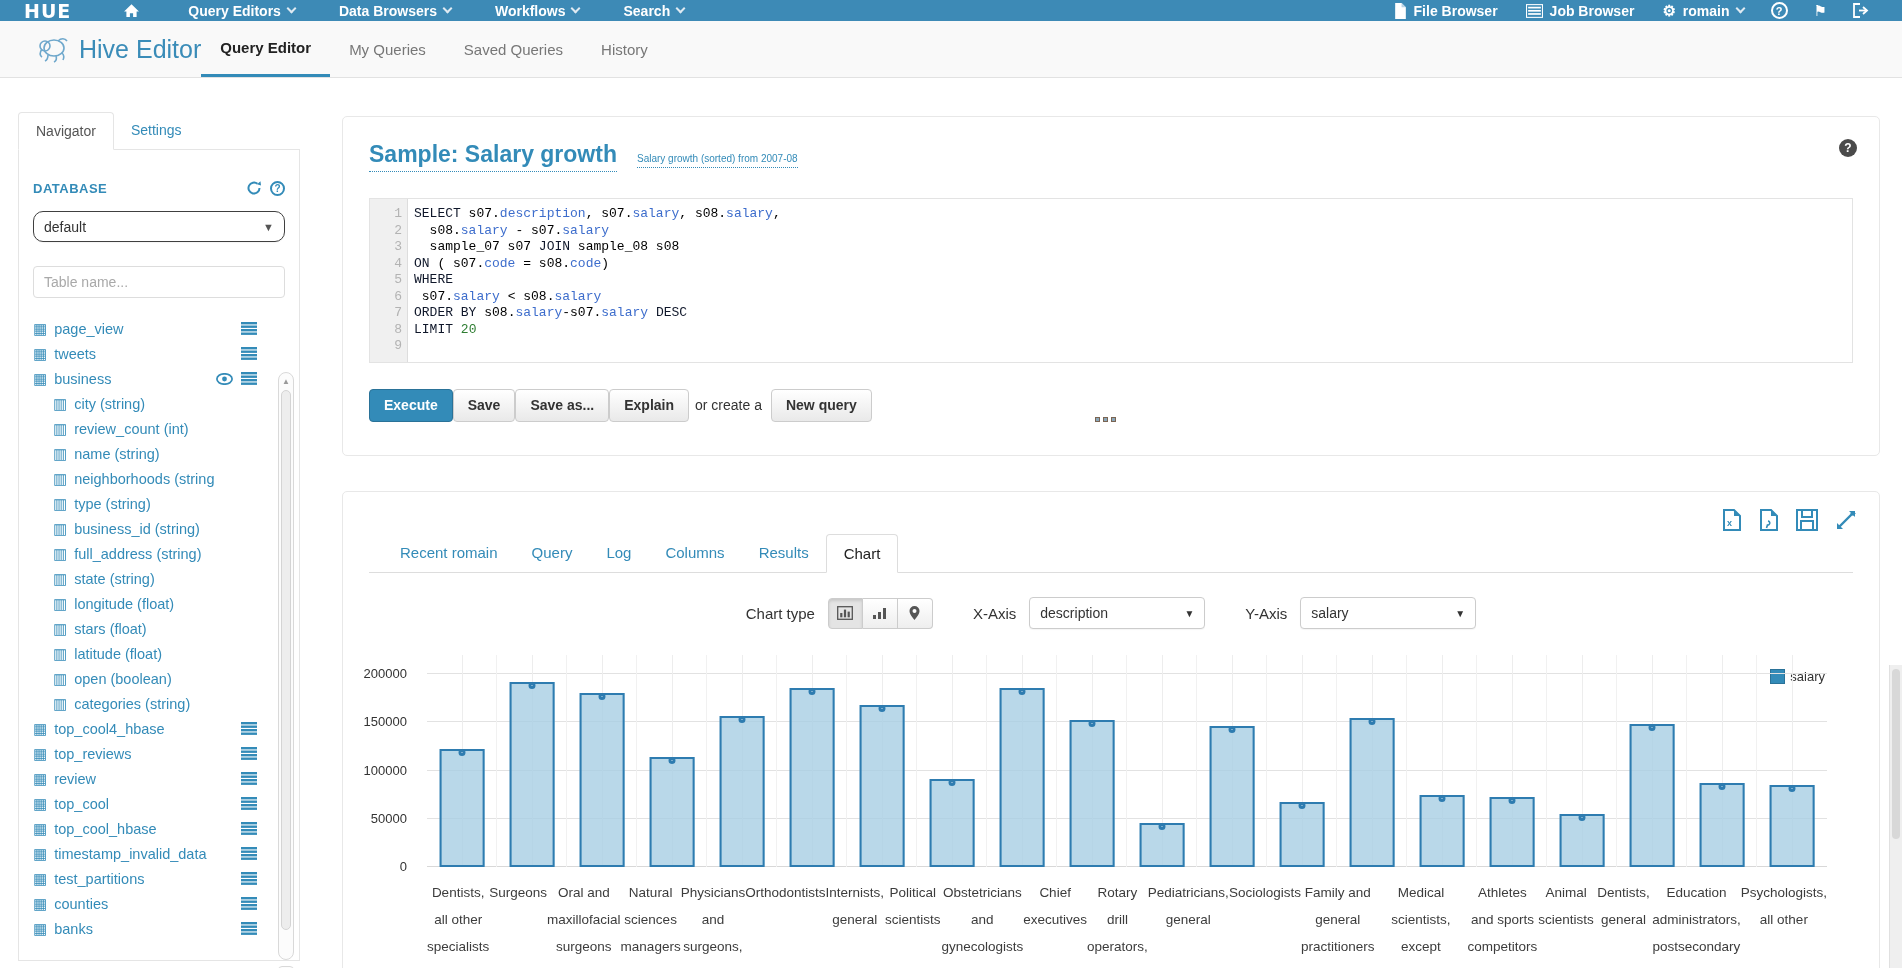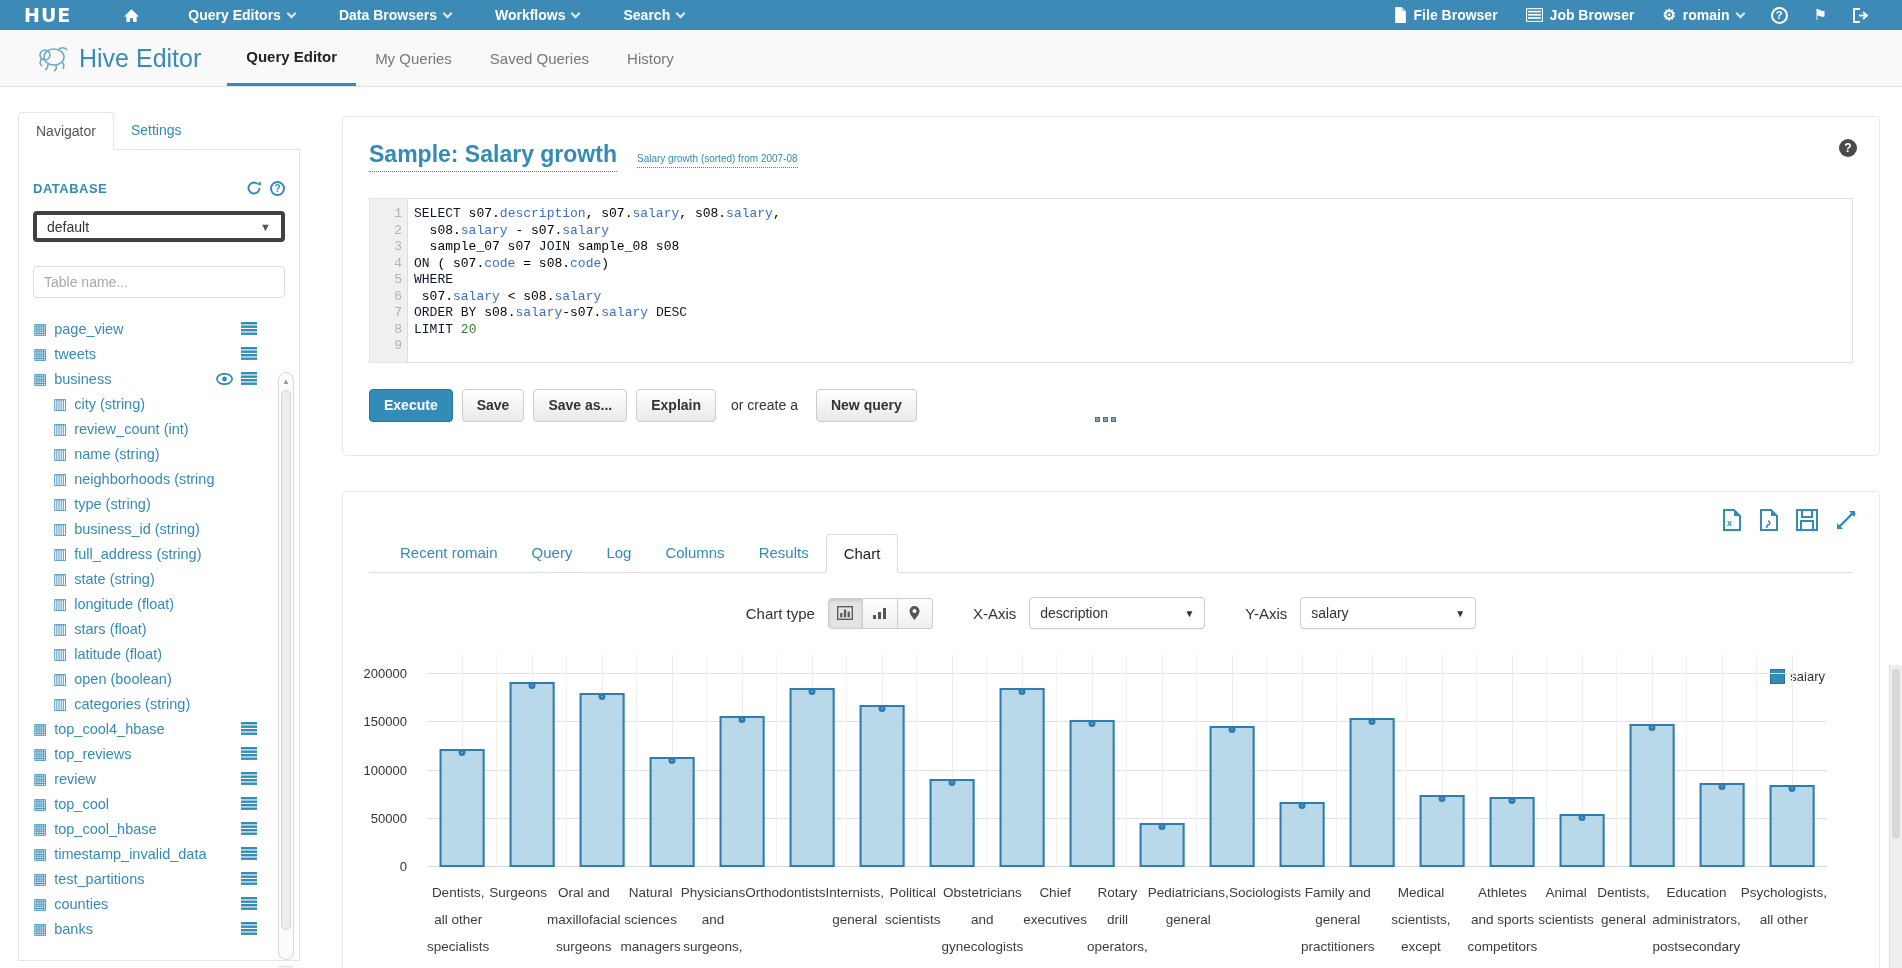--- a/index.html
+++ b/index.html
@@ -1,54 +1,54 @@
 <!DOCTYPE html>
 <html><head>
 <meta charset="utf-8">
 <style>
   * { box-sizing: border-box; margin: 0; padding: 0; }
   html,body { width:1902px; height:968px; overflow:hidden; background:#fff;
               font-family:"Liberation Sans", sans-serif; color:#333; }
 
   
-  .topnav { height:30px; background:#3d8ab6; display:flex; align-items:stretch; color:#fff; }
+  .topnav { height:21px; background:#3d8ab6; display:flex; align-items:stretch; color:#fff; }
   .nav-left { display:flex; align-items:stretch; }
   .logo { display:flex; align-items:center; padding:0 26px 0 24px; font-size:19px; font-weight:bold;
           letter-spacing:1px; cursor:pointer; font-family:"DejaVu Sans", sans-serif; }
   .home-item { display:flex; align-items:center; padding:0 26px; }
   .nav-item { display:flex; align-items:center; gap:7px; padding:0 22px; font-size:14px; font-weight:bold; cursor:pointer; }
   .chev { width:7px; height:7px; border-right:2px solid #dfeaf2; border-bottom:2px solid #dfeaf2;
           transform:rotate(45deg); margin-top:-4px; }
   .nav-right { margin-left:auto; display:flex; align-items:center; padding-right:20px; }
   .nav-right .nav-item { padding:0 14px; }
   .icon-btn { display:flex; align-items:center; padding:0 13px; font-size:15px; cursor:pointer; }
   .qcircle { width:17px; height:17px; border:2px solid #fff; border-radius:50%; font-size:11px; font-weight:bold;
              display:flex; align-items:center; justify-content:center; }
 
   
   .subnav { height:57px; background:#f9f9f9; border-bottom:1px solid #e2e2e2; display:flex; align-items:stretch; }
-  .app-brand { display:flex; align-items:center; margin-left:36px; margin-right:26px; cursor:pointer; }
+  .app-brand { display:flex; align-items:center; margin-left:36px; cursor:pointer; }
   .app-title { font-size:25px; color:#3a8cb8; margin-left:9px; }
   .subnav-tabs { display:flex; align-items:stretch; }
   .stab { display:flex; align-items:center; padding:0 19px; font-size:15px; color:#777; cursor:pointer; }
   .stab.active { color:#222; font-weight:bold; border-bottom:3px solid #338bb8; }
 
   
   .sidebar { position:absolute; left:18px; top:112px; width:282px; }
   .side-tabs { display:flex; position:relative; z-index:2; }
   .stab2 { padding:10px 17px; font-size:14px; cursor:pointer; color:#338bb8; }
   .stab2.active { background:#fff; color:#555; border:1px solid #e5e5e5; border-bottom:1px solid #fff;
                   border-radius:4px 4px 0 0; margin-bottom:-1px; }
   .side-panel { position:relative; border:1px solid #e5e5e5; background:#fff; height:812px; padding:16px 14px; }
   .db-row { display:flex; align-items:center; margin-top:14px; }
   .db-label { font-size:13px; font-weight:bold; color:#338bb8; letter-spacing:.5px; }
   .db-icons { margin-left:auto; display:flex; gap:8px; align-items:center; }
   .bq { width:15px; height:15px; border:2px solid #338bb8; border-radius:50%; color:#338bb8; font-size:10px;
         font-weight:bold; display:flex; align-items:center; justify-content:center; cursor:pointer; }
-  .fake-select { margin-top:15px; height:31px; border:4px solid #404040; border-radius:4px; background:#fff;
+  .fake-select { margin-top:15px; height:31px; border:1px solid #404040; border-radius:10px; background:#fff;
                  display:flex; align-items:center; padding:0 10px; font-size:14px; color:#333; cursor:pointer;
                  box-shadow:0 1px 1px rgba(0,0,0,.04); }
   .fake-select .caret { margin-left:auto; color:#555; font-size:11px; }
   .filter-input { margin-top:24px; width:100%; height:32px; border:1px solid #ddd; border-radius:4px;
                   padding:0 10px; font-size:14px; color:#333; font-family:"Liberation Sans",sans-serif; }
   .filter-input::placeholder { color:#a9a9a9; }
   .tbl-list { margin-top:18px; }
   .trow { display:flex; align-items:center; height:25px; font-size:14.5px; color:#338bb8; cursor:pointer;
           padding-right:28px; }
   .trow .ricon { font-size:15px; margin-right:7px; line-height:1; }
@@ -74,21 +74,21 @@
            margin-left:20px; cursor:pointer; }
   .help-dark { position:absolute; right:22px; top:22px; width:18px; height:18px; border-radius:50%;
                background:#4a4a4a; color:#fff; font-size:12px; font-weight:bold; display:flex;
                align-items:center; justify-content:center; cursor:pointer; }
   .sql-box { margin-top:26px; border:1px solid #e3e3e3; display:flex; background:#fff; }
   .sql-gutter { width:38px; background:#f0f0f0; border-right:1px solid #ddd; padding:7px 5px 7px 0; }
   .sql-code { padding:7px 0 7px 6px; flex:1; }
   .ln { display:block; text-align:right; color:#b3b3b3; font:13px/16.5px "Liberation Mono", monospace; }
   .cl { display:block; white-space:pre; font:13px/16.5px "Liberation Mono", monospace; color:#000; }
   .c-kw { color:#0f172a; } .c-p { color:#3d6dcc; } .c-n { color:#2e7d32; }
-  .btn-row { margin-top:26px; display:flex; align-items:center; gap:9px; }
+  .btn-row { margin-top:26px; display:flex; align-items:center; }
   .btn { height:33px; padding:0 14px; border:1px solid #ccc; border-radius:4px; font-size:14px; font-weight:bold;
          color:#333; background:linear-gradient(#fff,#e9e9e9); cursor:pointer;
          font-family:"Liberation Sans",sans-serif; }
   .btn.primary { background:#338bb8; border-color:#2a7298; color:#fff; }
   .or-text { font-size:14px; color:#333; margin:0 9px 0 6px; }
   .dots { position:absolute; left:752px; top:300px; display:flex; gap:3px; cursor:row-resize; }
   .dots i { width:5px; height:5px; background:#8aa6b8; border:1px solid #7a6452; }
 
   .card2 { top:491px; height:600px; padding:0 26px; }
   .dl-icons { position:absolute; top:17px; right:22px; display:flex; gap:17px; }

